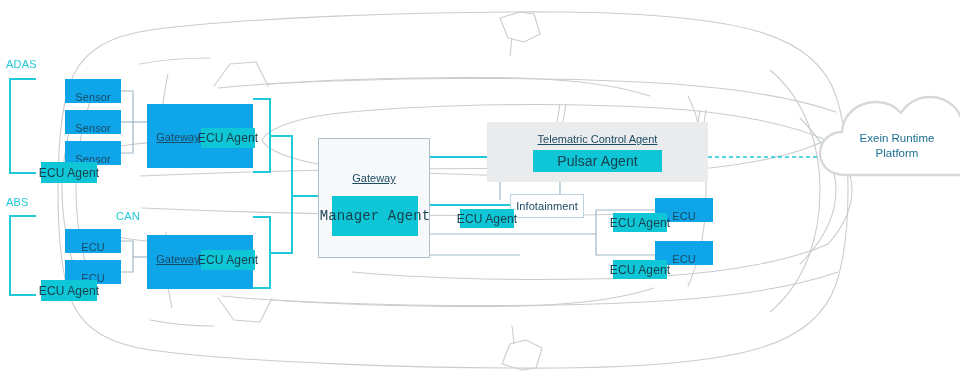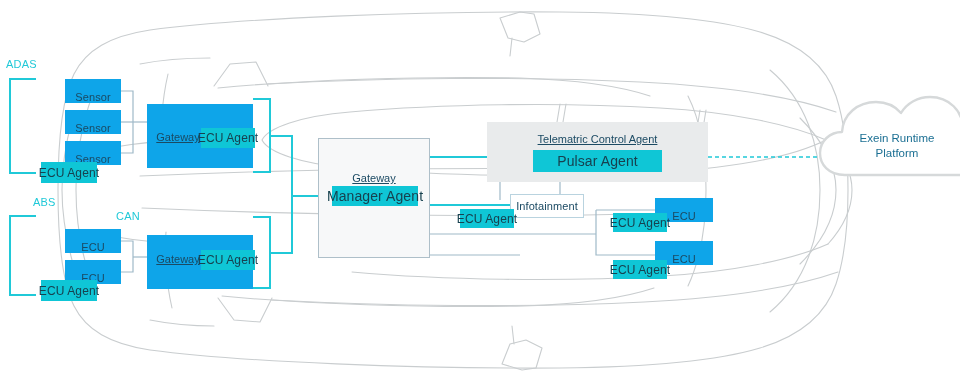--- a/index.html
+++ b/index.html
@@ -198,21 +198,21 @@
     <g fill="#ffffff" stroke="#d6d9da" stroke-width="2.4" stroke-linejoin="round">
       <path d="M845,175 C828,175 820,164 820,153 C820,141 830,132 842,132
                C843,114 858,102 876,102 C886,102 895,106 901,113
                C907,103 918,97 930,97 C949,97 963,111 963,129
                C963,131 963,133 962,135 C972,139 978,148 978,158
                C978,168 970,175 959,175 Z"></path>
     </g>
   </svg>
 
   <div class="label-net" style="left:6px;  top:58px;">ADAS</div>
-  <div class="label-net" style="left:6px;  top:196px;margin-left:27px;">ABS</div>
+  <div class="label-net" style="left:6px;  top:196px;">ABS</div>
   <div class="label-net" style="left:116px; top:210px;">CAN</div>
 
   <div class="node grey" style="left:65px; top:79px; width:56px; height:24px;">
     <span>Sensor</span>
   </div>
   <div class="node grey" style="left:65px; top:110px; width:56px; height:24px;">
     <span>Sensor</span>
   </div>
   <div class="node grey" style="left:65px; top:141px; width:56px; height:24px;">
     <span>Sensor</span>
@@ -230,21 +230,21 @@
     <span>ECU</span>
   </div>
   <div class="node agent" style="left:41px; top:280px; width:56px; height:21px;">ECU Agent</div>
 
   <div class="node grey" style="left:147px; top:235px; width:106px; height:54px;"></div>
   <div class="gw-title" style="left:147px; top:253px; width:62px;">Gateway</div>
   <div class="node agent" style="left:201px; top:250px; width:54px; height:20px;">ECU Agent</div>
 
   <div class="node outline" style="left:318px; top:138px; width:112px; height:120px;"></div>
   <div class="gw-title" style="left:318px; top:172px; width:112px;">Gateway</div>
-  <div class="node agent agent-lg" style="left:332px; top:186px; width:86px; height:20px;">Manager Agent</div>
+  <div class="node agent agent-lg" style="left:332px; top:196px; width:86px; height:40px;font-family:Liberation Mono, monospace;">Manager Agent</div>
 
   <div class="node grey-tcu" style="left:487px; top:122px; width:221px; height:60px;"></div>
   <div class="gw-title" style="left:487px; top:133px; width:221px;">Telematric Control Agent</div>
   <div class="node agent agent-lg" style="left:533px; top:150px; width:129px; height:22px;">Pulsar Agent</div>
 
   <div class="node white" style="left:510px; top:194px; width:74px; height:24px;align-items:center;">
     <span>Infotainment</span>
   </div>
   <div class="node agent" style="left:460px; top:209px; width:54px; height:19px;">ECU Agent</div>
 

